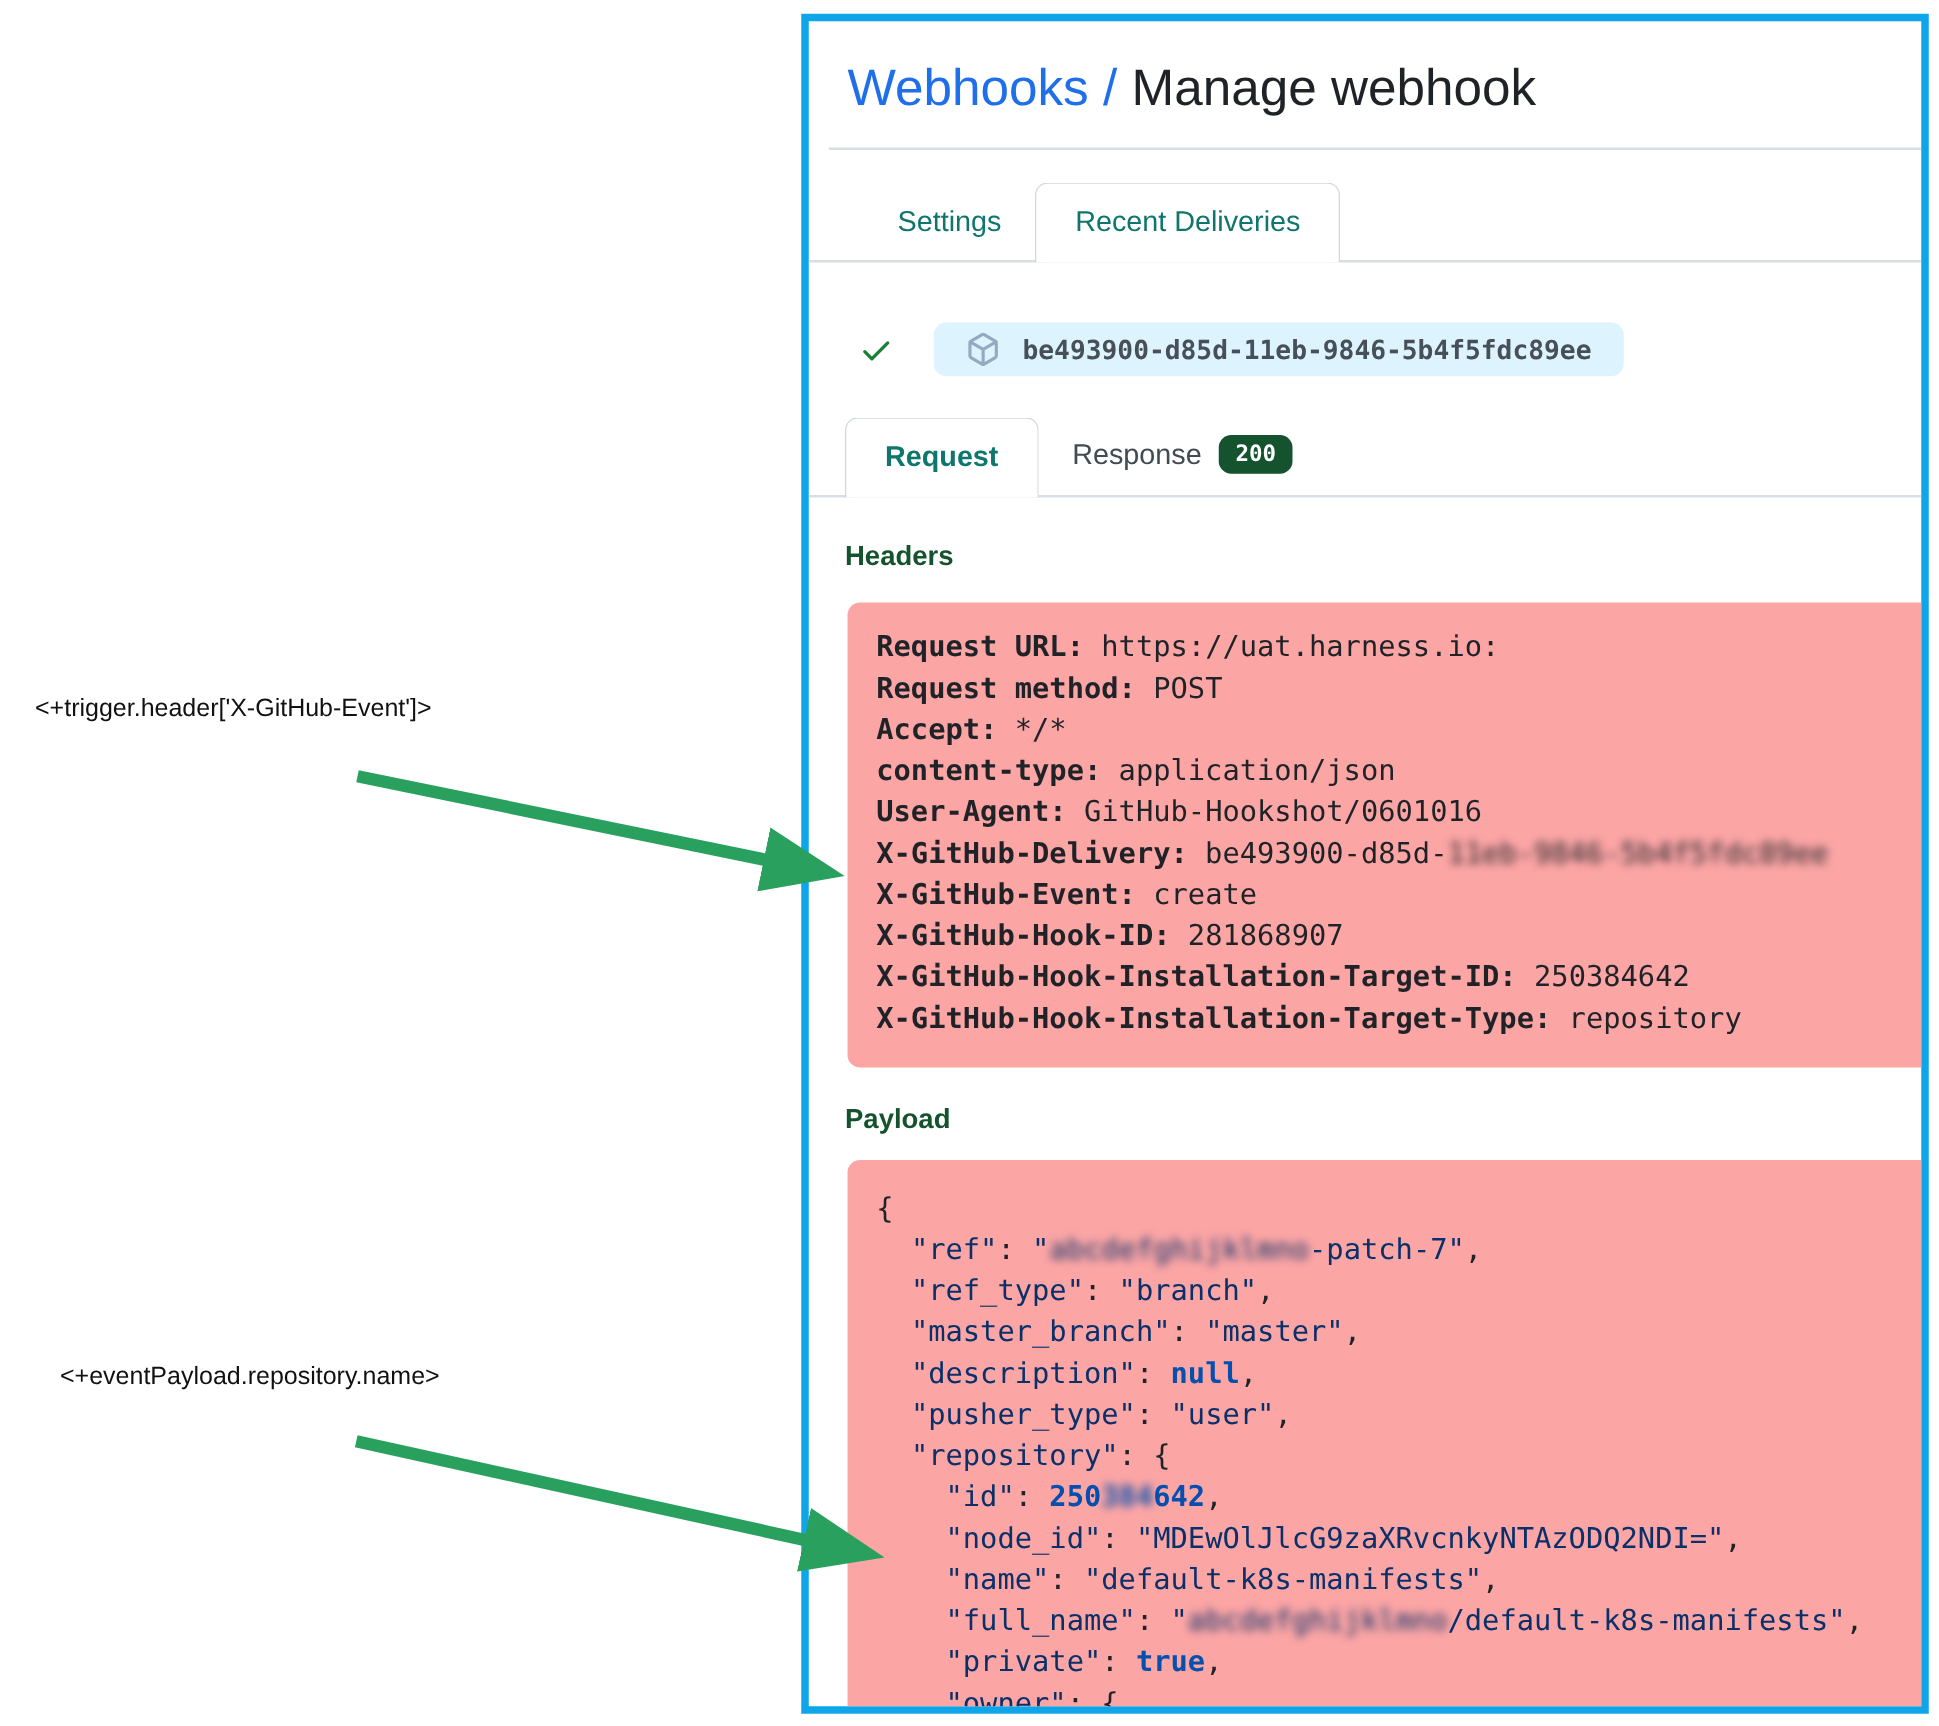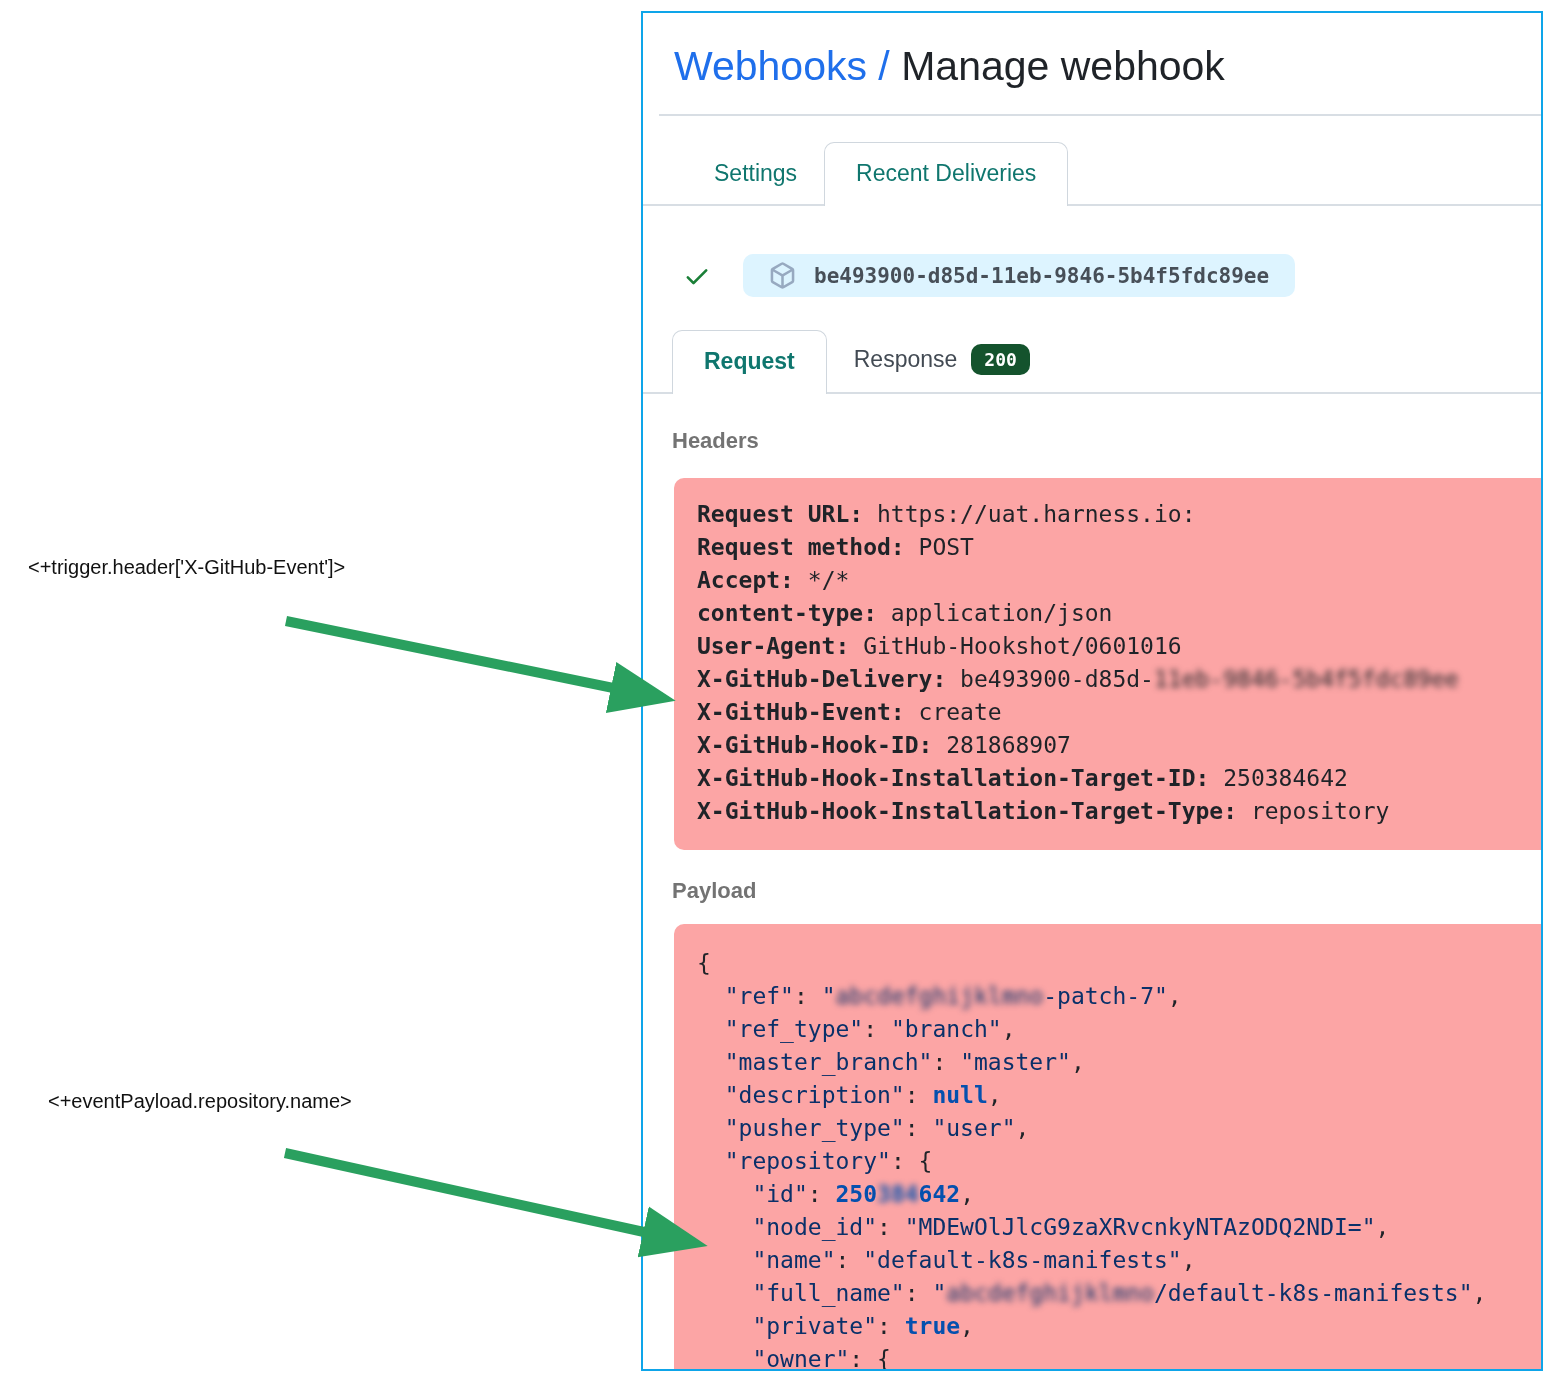--- a/index.html
+++ b/index.html
@@ -14,21 +14,21 @@
     position:absolute; font-size:20px; color:#111111; white-space:nowrap;
     font-family:"Liberation Sans", sans-serif;
   }
   #anno-trigger { left:28px; top:556px; }
   #anno-payload { left:48px; top:1090px; }
   #arrow-layer { position:absolute; left:0; top:0; width:1551px; height:1381px; pointer-events:none; z-index:5; }
 
   
   .panel {
     position:absolute; left:641px; top:11px; width:902px; height:1360px;
-    background:#ffffff; border:2px solid #0ea5e9; overflow:hidden;
+    background:#ffffff; border:6px solid #0ea5e9; overflow:hidden;
   }
 
   .page-title { margin:30px 0 0 31px; font-size:41px; font-weight:400; color:#1f2328; }
   .page-title a { color:#1f6feb; text-decoration:none; }
   .title-rule { margin:24px 0 0 16px; border:none; border-top:2px solid #d8dee4; }
 
   
   .tabnav {
     display:flex; align-items:flex-end; margin-top:26px; padding-left:44px;
     border-bottom:2px solid #d8dee4;
@@ -59,21 +59,21 @@
     color:#474f58; letter-spacing:0px;
   }
 
   
   .status-badge {
     background:#14532d; color:#ffffff; font-family:"DejaVu Sans Mono", monospace;
     font-size:18px; font-weight:700; padding:4px 13px; border-radius:10px; line-height:1.3;
   }
 
   
-  .section-heading { margin:34px 0 0 29px; font-size:22px; font-weight:700; color:#737373; }
+  .section-heading { margin:34px 0 0 29px; font-size:22px; font-weight:700; color:#14532d; }
   .section-heading.payload { margin-top:28px; }
 
   
   .code-block {
     margin-left:31px; margin-right:-2px; background:#fca5a5;
     border-radius:10px 0 0 10px; padding:20px 10px 22px 23px;
     font-family:"DejaVu Sans Mono", monospace; font-size:23px; line-height:33px;
     color:#1f2328; white-space:pre; overflow:hidden;
   }
   #headers-block { margin-top:24px; }

